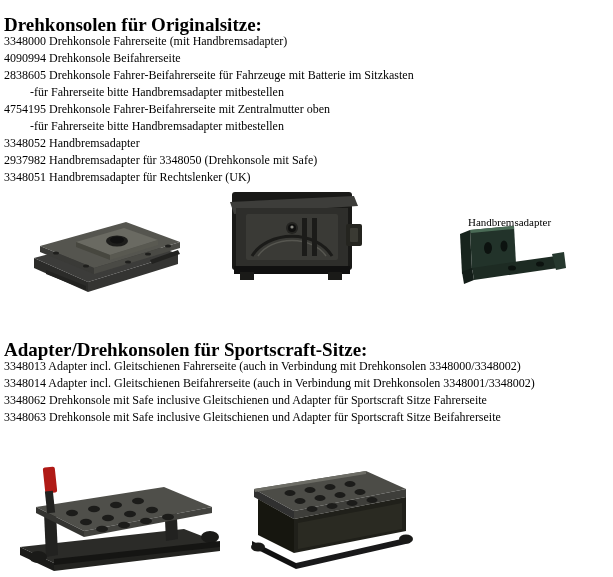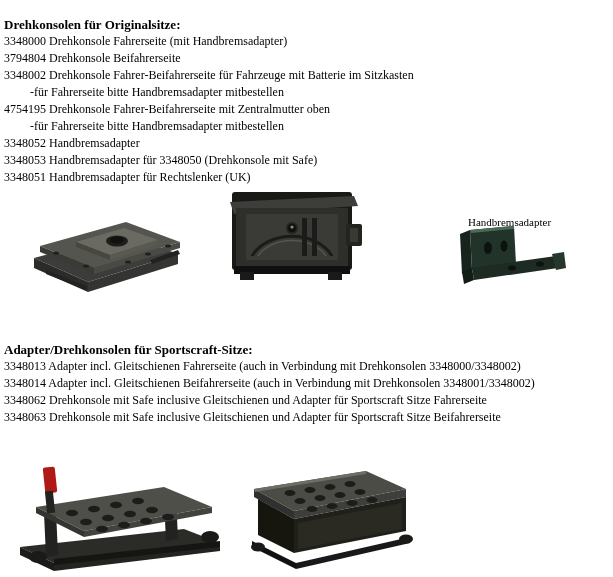--- a/index.html
+++ b/index.html
@@ -14,21 +14,21 @@
     color: #000000;
     overflow: hidden;
     position: relative;
   }
   .page {
     position: relative;
     width: 613px;
     height: 577px;
   }
   .section-title {
-    font-size: 13px;
+    font-size: 19px;
     font-weight: bold;
     line-height: 17px;
     white-space: nowrap;
   }
   .line {
     font-size: 12px;
     font-weight: normal;
     line-height: 17px;
     white-space: nowrap;
   }
@@ -73,27 +73,27 @@
   svg { display: block; }
 </style>
 </head>
 <body>
 
 <div class="page">
 
   <div class="text-block-1">
     <div class="section-title">Drehkonsolen für Originalsitze:</div>
     <div class="line">3348000 Drehkonsole Fahrerseite (mit Handbremsadapter)</div>
-    <div class="line">3794804 Drehkonsole Beifahrerseite</div>
-    <div class="line">3348002 Drehkonsole Fahrer-Beifahrerseite für Fahrzeuge mit Batterie im Sitzkasten</div>
+    <div class="line">4090994 Drehkonsole Beifahrerseite</div>
+    <div class="line">2838605 Drehkonsole Fahrer-Beifahrerseite für Fahrzeuge mit Batterie im Sitzkasten</div>
     <div class="line indent">-für Fahrerseite bitte Handbremsadapter mitbestellen</div>
     <div class="line">4754195  Drehkonsole Fahrer-Beifahrerseite mit Zentralmutter oben</div>
     <div class="line indent">-für Fahrerseite bitte Handbremsadapter mitbestellen</div>
     <div class="line">3348052 Handbremsadapter</div>
-    <div class="line">3348053 Handbremsadapter für 3348050 (Drehkonsole mit Safe)</div>
+    <div class="line">2937982 Handbremsadapter für 3348050 (Drehkonsole mit Safe)</div>
     <div class="line">3348051 Handbremsadapter für Rechtslenker (UK)</div>
   </div>
 
   <div class="img-area-1">
 
     <div class="photo" style="left:28px; top:14px; width:160px; height:104px;">
       <svg width="160" height="104" viewBox="0 0 160 104">
 
         <polygon points="6,60 96,36 150,56 60,84" fill="#3c3c3a"></polygon>
         <polygon points="6,60 6,70 60,94 60,84" fill="#2b2b29"></polygon>

